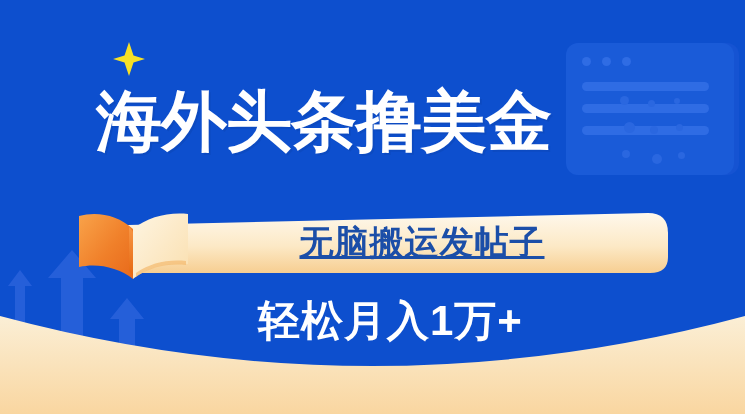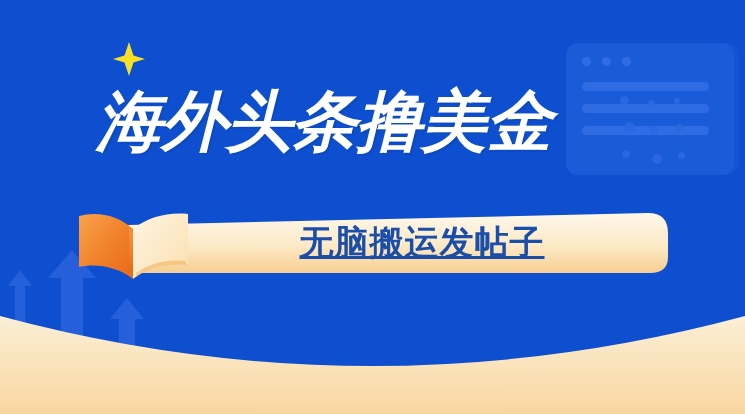--- a/index.html
+++ b/index.html
@@ -105,21 +105,20 @@
   }
 
   
   .title {
     position: absolute;
     left: 96px;
     top: 88px;
     color: #ffffff;
     font-size: 66px;
     font-weight: bold;
-    font-style: italic;
     letter-spacing: -1px;
     line-height: 1;
     white-space: nowrap;
     text-shadow: 2px 2px 0 rgba(0,0,0,0.06);
   }
 
   
   .ribbon {
     position: absolute;
     left: 128px;
@@ -259,14 +258,15 @@
 
     <path d="M57 22 C72 10 92 5 112 7 L112 57 C92 55 72 60 57 72 Z" fill="url(#bkRight)"></path>
 
     <path d="M57 22 C42 8 21 4 3 9 L3 60 C21 56 42 60 57 72 Z" fill="url(#bkLeft)"></path>
 
     <path d="M53 20 C55 22 57 24 57 26 L57 70 C57 68 55 66 53 64 Z" fill="url(#bkSpine)"></path>
 
     <path d="M60 66 C74 56 92 52 110 54 L110 58 C92 56 74 60 60 70 Z" fill="#F3B96E" opacity="0.7"></path>
   </svg>
 
+  <div class="tagline">轻松月入1万+</div>
 
 </div>
 
 </body></html>

